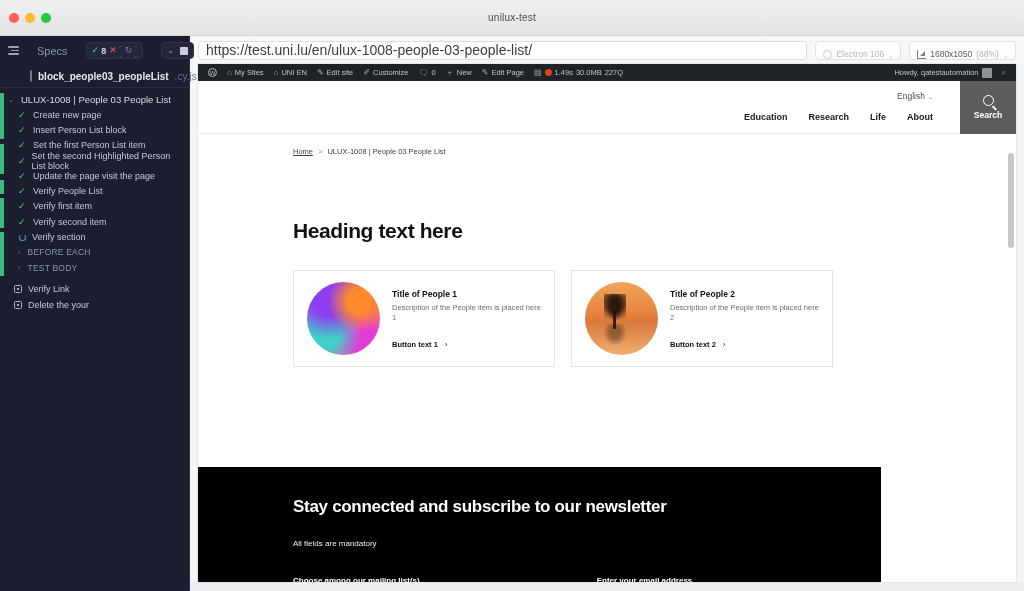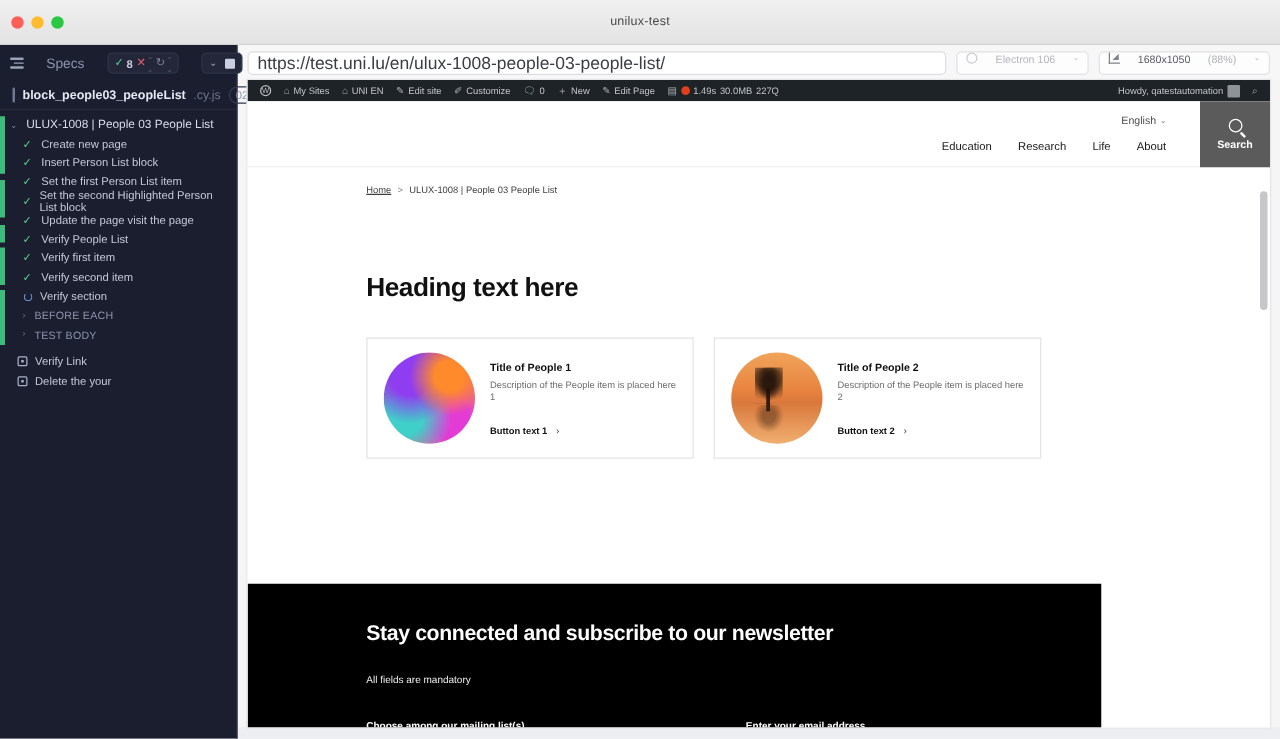--- a/index.html
+++ b/index.html
@@ -61,21 +61,21 @@
   .stat.fail .num, .stat.pend .num { color: #5d6478; font-weight: normal; }
   .ctrl-pill {
     display: flex; align-items: center; gap: 6px;
     background: #232739; border: 1px solid #2e3347; border-radius: 4px;
     padding: 2px 5px; height: 17px; color: #9aa1b8; font-size: 8px;
   }
   .stop-sq { width: 8px; height: 8px; background: #c9cee0; border-radius: 1px; }
 
   .spec-file-row {
     height: 22px; display: flex; align-items: center; gap: 6px;
-    padding: 0 10px; flex: none;
+    padding: 0 10px; flex: none; margin-left: 20px;
   }
   .file-ico {
     width: 11px; height: 12px; border: 1px solid #6f7793; border-radius: 2px;
     background: #272c3d; position: relative;
   }
   .file-ico::after {
     content: ""; position: absolute; left: 2px; top: 2px; right: 2px; bottom: 2px;
     border-top: 1px solid #5a6178; border-bottom: 1px solid #5a6178;
   }
   .file-name { font-size: 10px; color: #e4e8f3; font-weight: bold; }
@@ -136,21 +136,21 @@
     height: 28px; flex: none; display: flex; align-items: center; gap: 8px;
     padding: 0 8px; background: #f7f7f8;
   }
   .url-box {
     flex: 1; height: 19px; background: #fff; border: 1px solid #dedee2;
     border-radius: 4px; display: flex; align-items: center; padding: 0 7px;
     font-size: 14px; color: #3a3d45; overflow: hidden; white-space: nowrap;
   }
   .chip {
     height: 19px; border: 1px solid #e2e2e6; background: #fdfdfd; border-radius: 4px;
-    display: flex; align-items: flex-start; gap: 14px; padding: 0 7px;
+    display: flex; align-items: flex-end; gap: 4px; padding: 0 7px;
     font-size: 8.5px; color: #b4b6bd; white-space: nowrap;
   }
   .chip.active { color: #5a5d66; }
   .chip .muted { color: #b0b2ba; }
   .chip .caret { font-size: 6px; color: #b4b6bd; }
   .browser-ico {
     width: 9px; height: 9px; border: 1.2px solid #c9cbd1; border-radius: 50%;
   }
   .ruler-ico {
     width: 9px; height: 9px; border-left: 1.4px solid #7e818a;
@@ -189,21 +189,21 @@
 
   
   .site-header { flex: none; position: relative; background: #fff; border-bottom: 1px solid #ececec; height: 53px; }
   .lang-row {
     position: absolute; right: 83px; top: 10px; display: flex; align-items: center; gap: 3px;
     font-size: 8.5px; color: #4d4d4d;
   }
   .lang-caret { font-size: 6px; color: #6b6b6b; }
   .main-nav {
     position: absolute; right: 83px; top: 31px; display: flex; gap: 21px;
-    font-size: 9px; color: #1a1a1a; font-weight: normal; align-items: center;
+    font-size: 9px; color: #1a1a1a; font-weight: bold; align-items: center;
   }
   .search-btn {
     position: absolute; right: 0; top: 0; width: 56px; height: 53px;
     background: #5b5b5b; color: #fff; display: flex; flex-direction: column;
     align-items: center; justify-content: center; gap: 4px;
   }
   .search-glyph {
     width: 11px; height: 11px; border: 1.5px solid #fff; border-radius: 50%;
     position: relative;
   }

